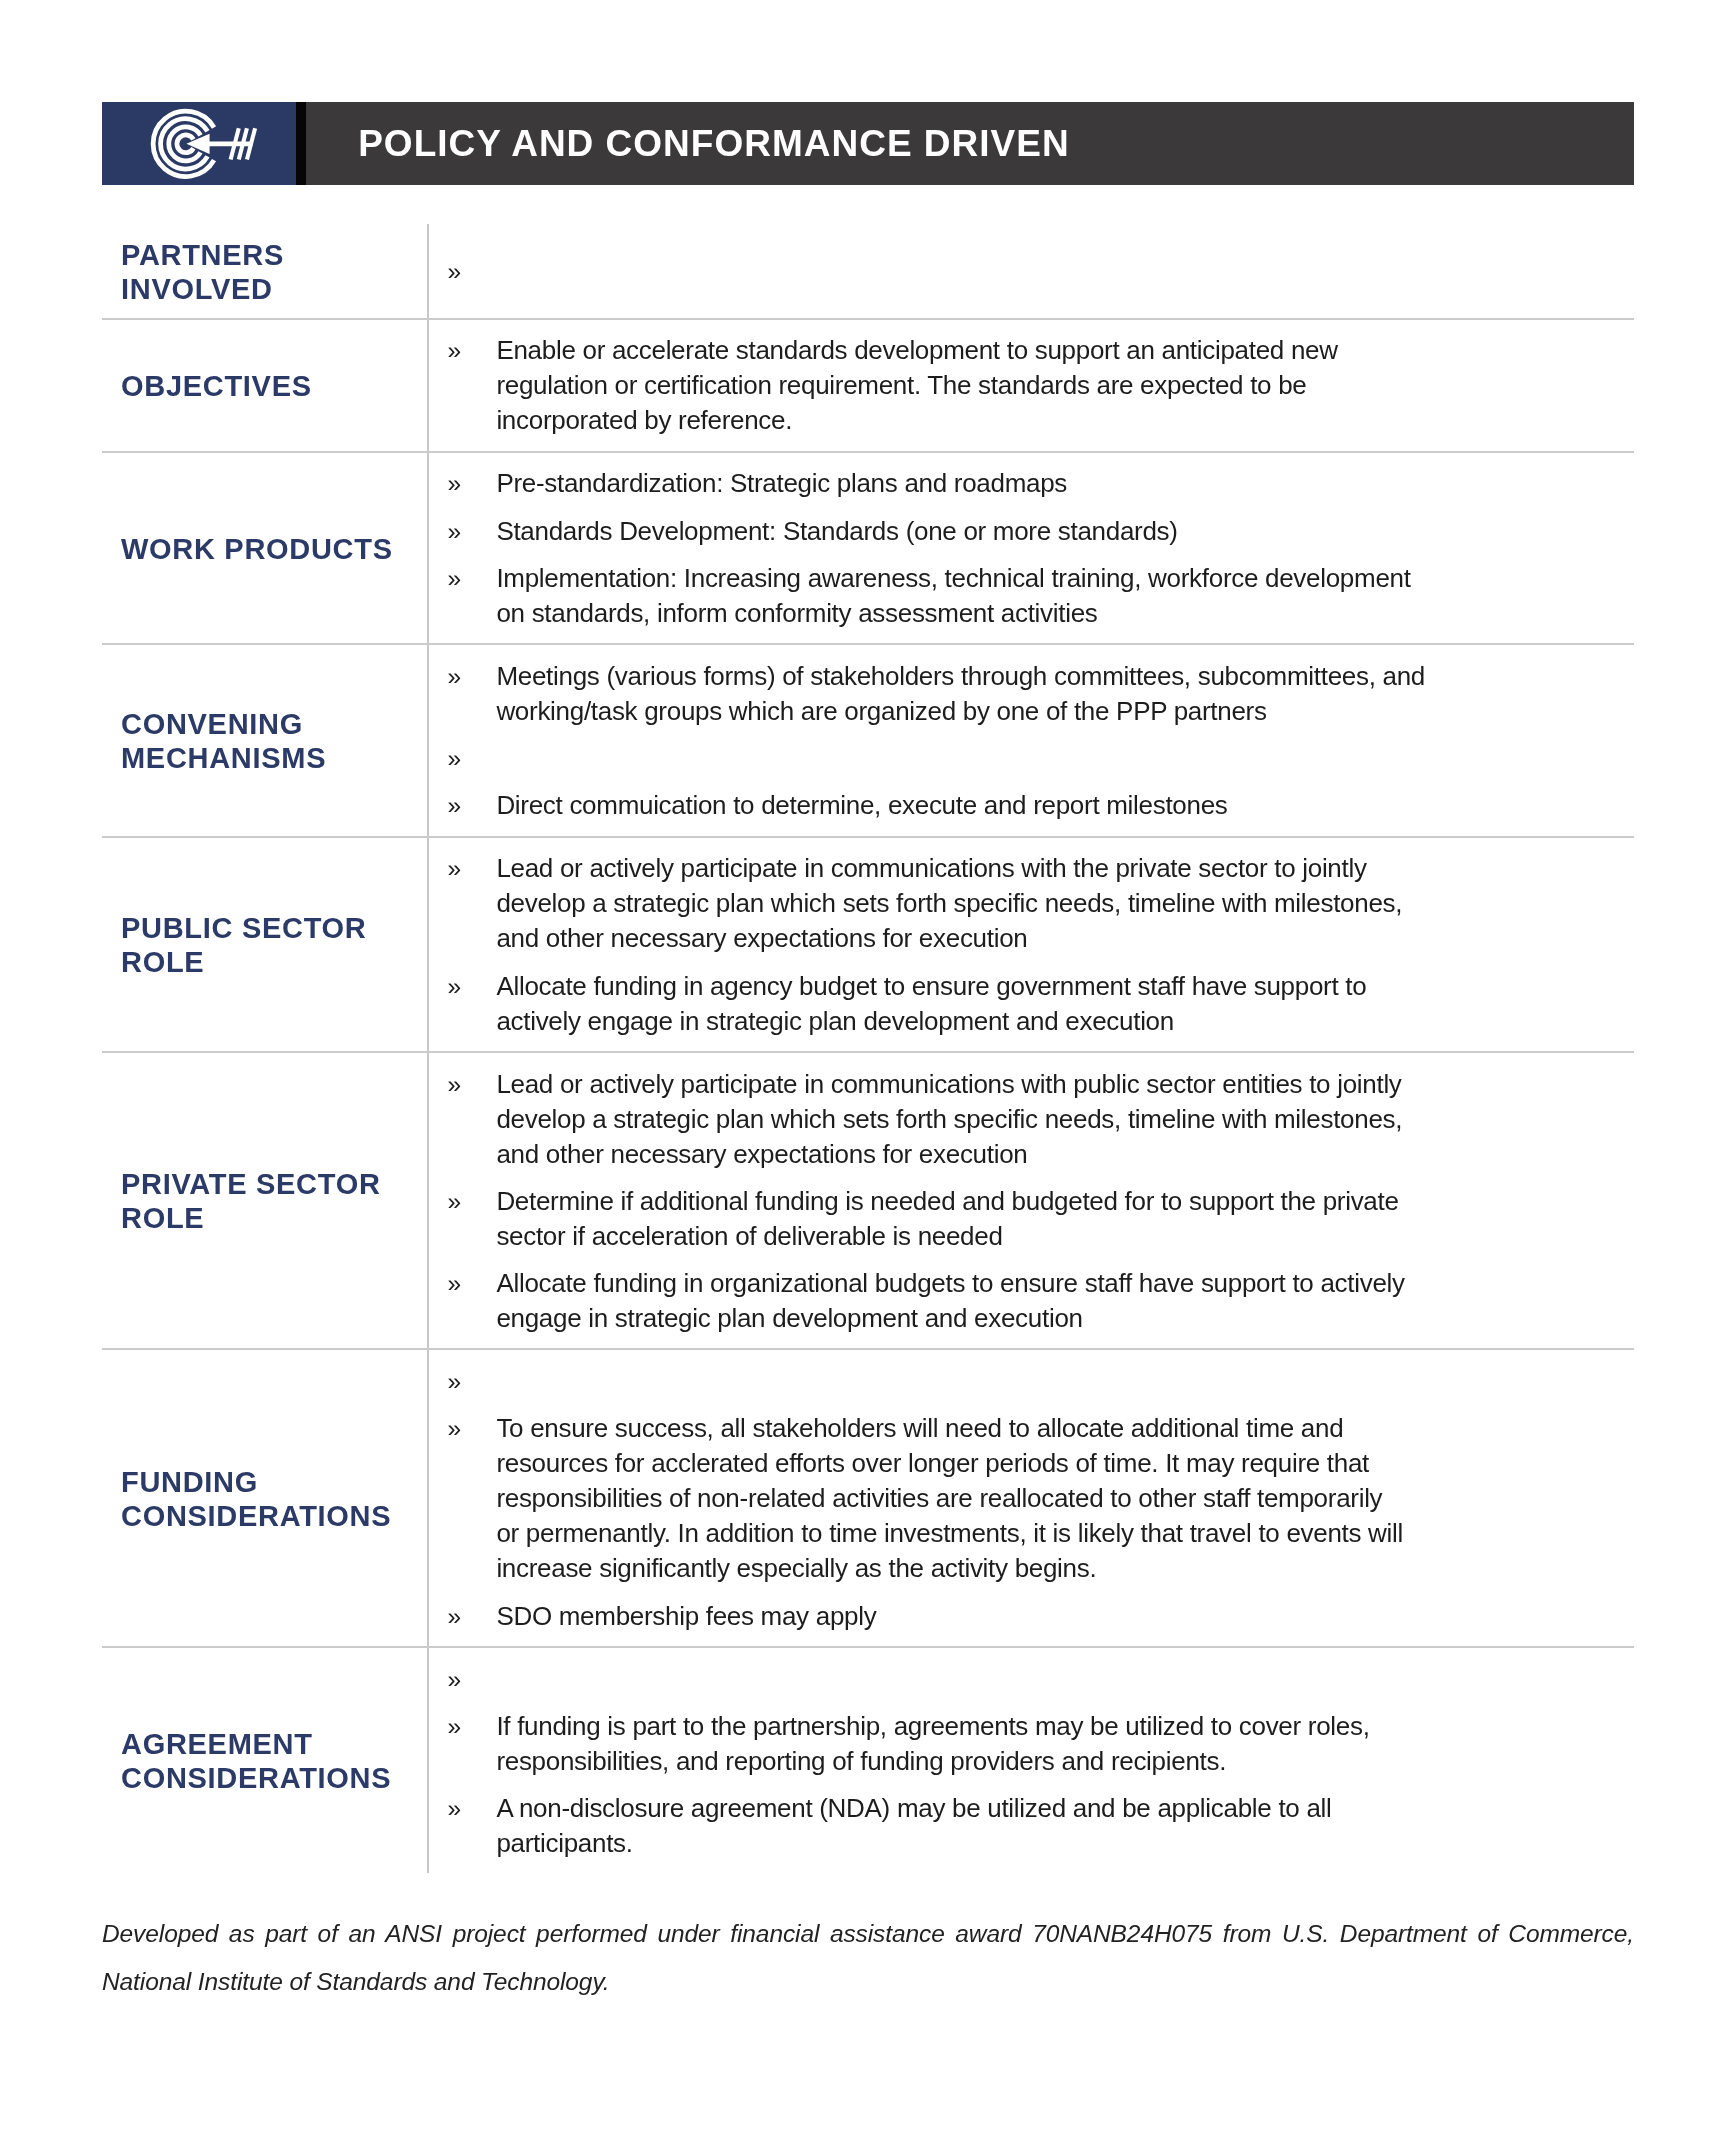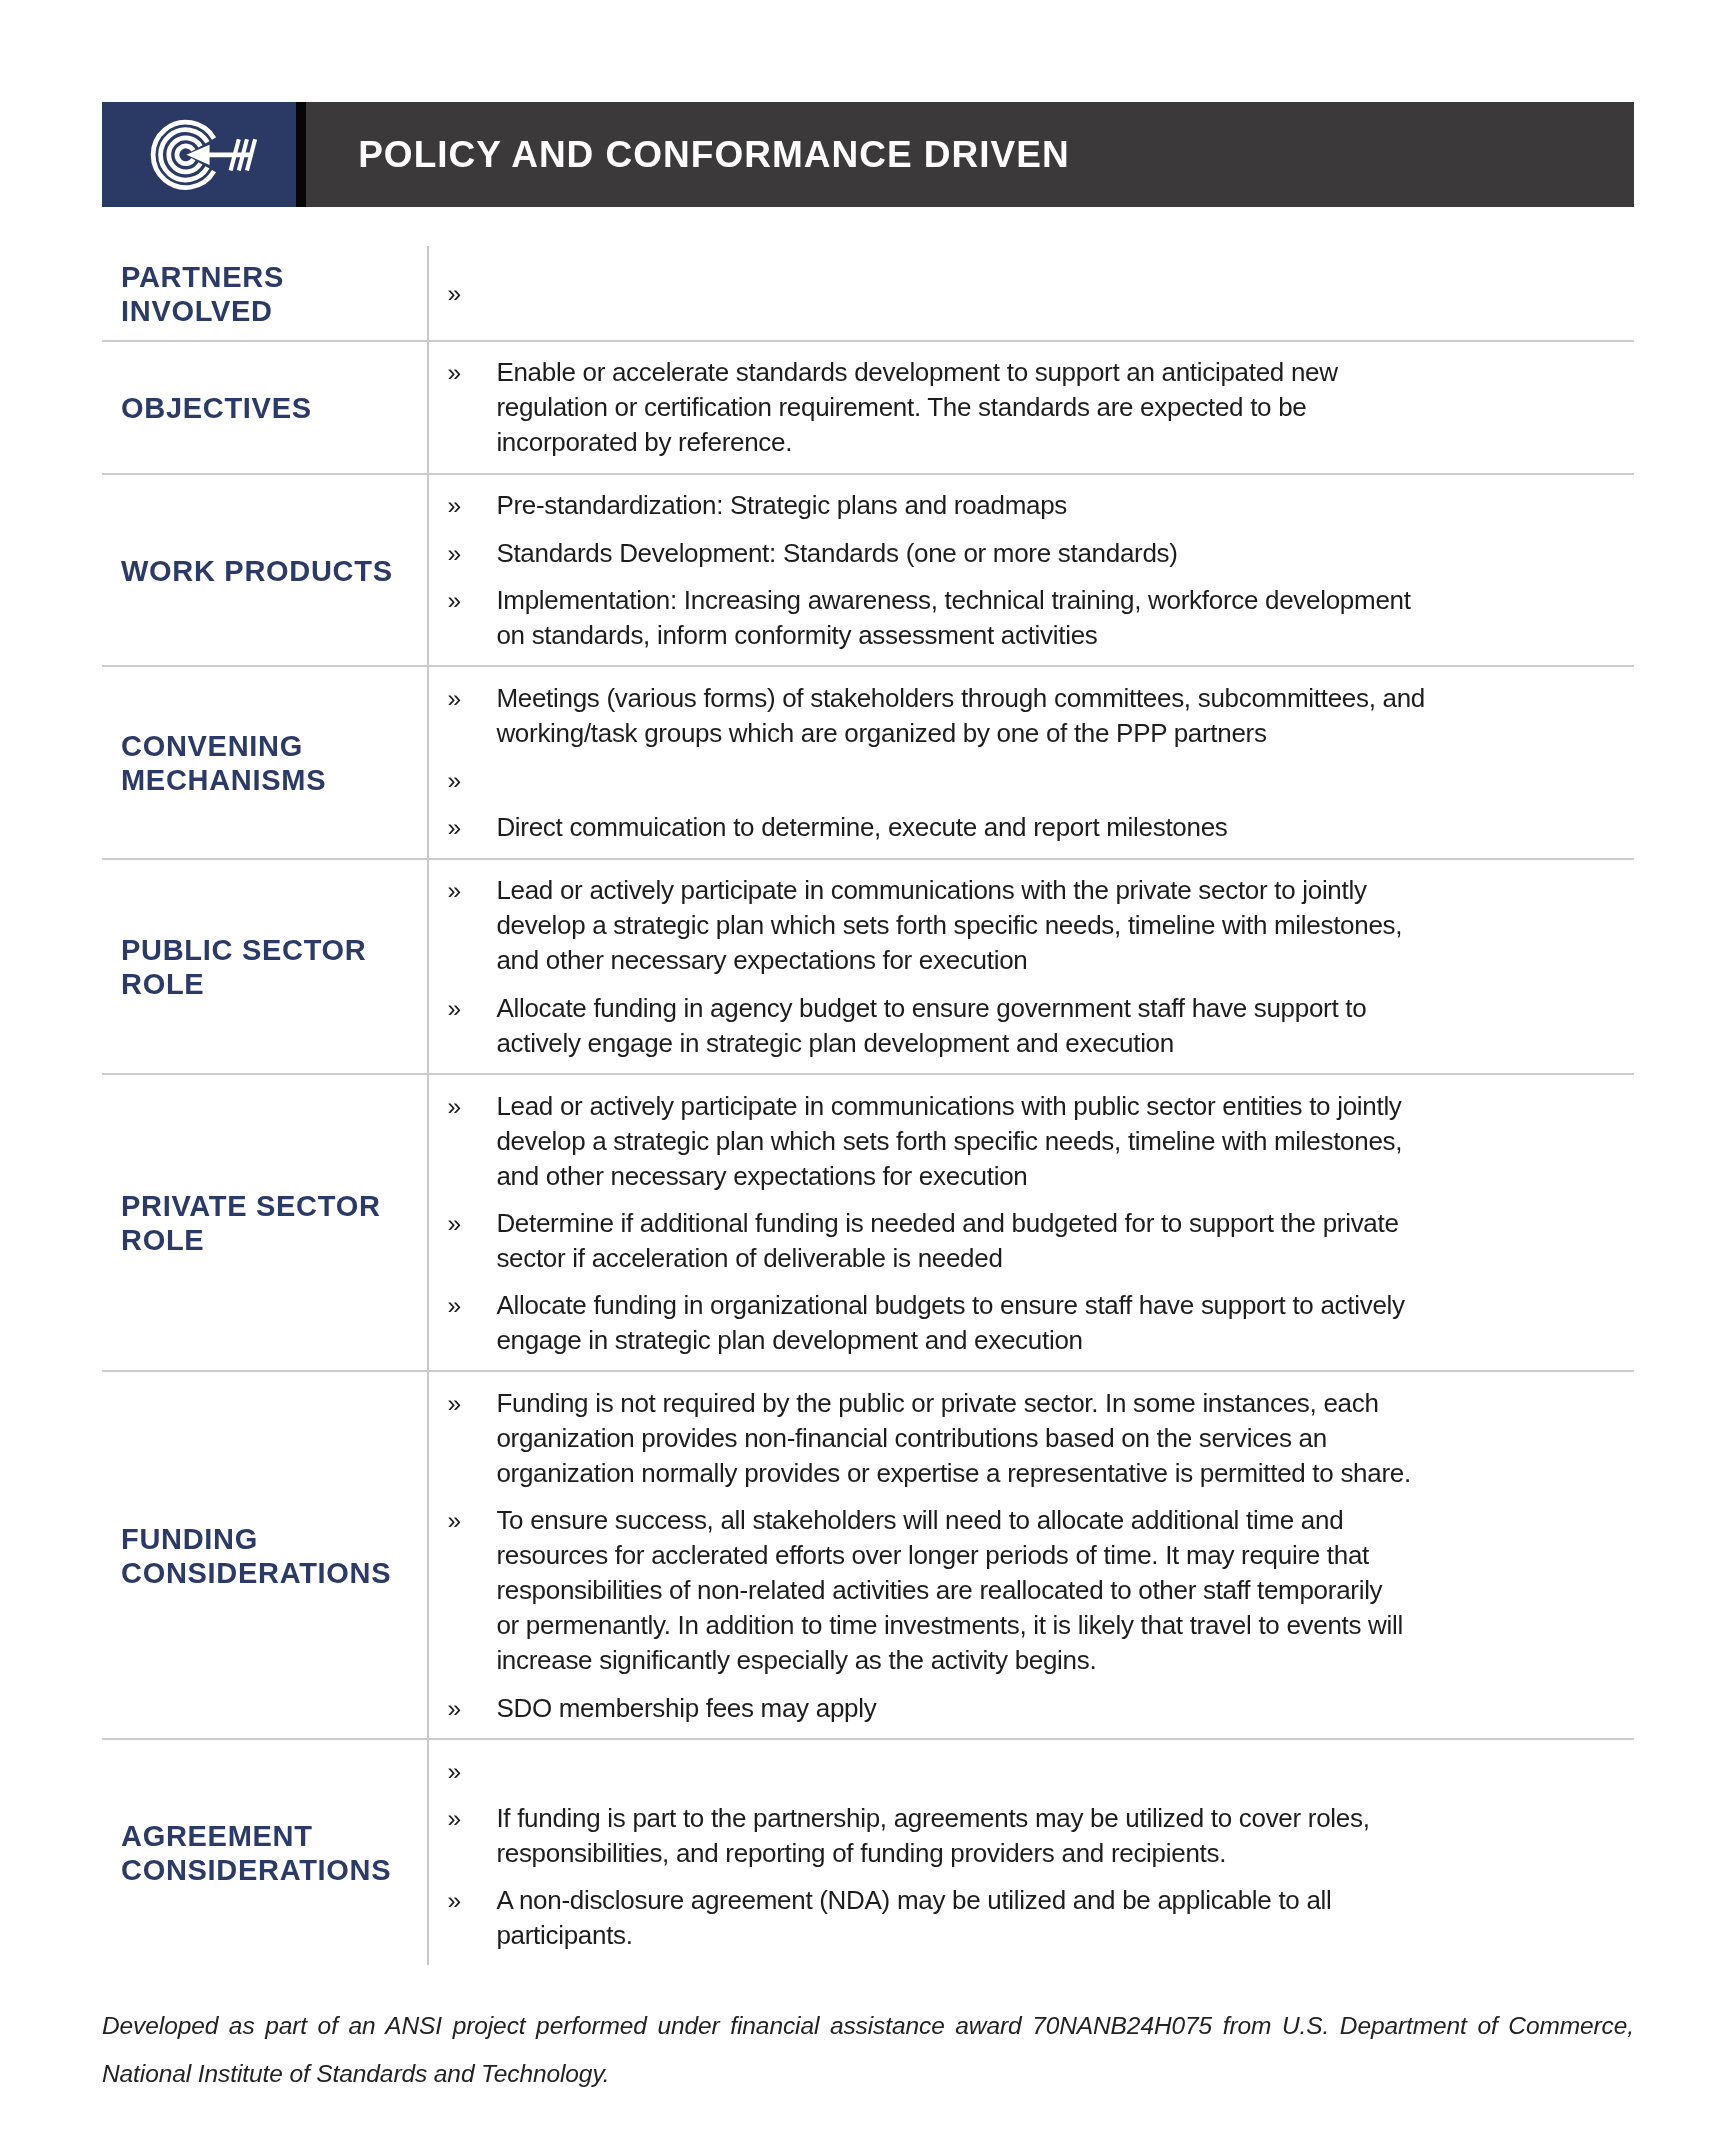--- a/index.html
+++ b/index.html
@@ -4,21 +4,21 @@
 <style>
   html,body{margin:0;padding:0;background:#ffffff;}
   body{
     width:1736px;height:2140px;overflow:hidden;position:relative;
     font-family:"Liberation Sans","DejaVu Sans",sans-serif;
     -webkit-font-smoothing:antialiased;
   }
   .page{padding:102px 102px 0 102px;}
 
   
-  .header{display:flex;height:105px;background:#060607;}
+  .header{display:flex;height:83px;background:#060607;}
   .logo-box{
     flex:0 0 194px;background:#2b3a64;
     display:flex;align-items:center;justify-content:center;
   }
   .logo-box svg{display:block;width:194px;height:85px;}
   .title-bar{
     flex:1;background:#3b3939;color:#ffffff;margin-left:10.2px;
     display:flex;align-items:center;padding-left:52px;
     font-size:37px;font-weight:bold;letter-spacing:1px;
   }
@@ -189,23 +189,20 @@
           </div>
         </div>
     </section>
 
     <section class="row">
       <div class="label-cell">FUNDING
 CONSIDERATIONS</div>
       <div class="content-cell">
           <div class="bullet">
             <span class="marker">»</span>
-            <span class="btext">Funding is not required by the public or private sector. In some instances, each
-organization provides non-financial contributions based on the services an
-organization normally provides or expertise a representative is permitted to share.</span>
           </div>
           <div class="bullet">
             <span class="marker">»</span>
             <span class="btext">To ensure success, all stakeholders will need to allocate additional time and
 resources for acclerated efforts over longer periods of time. It may require that
 responsibilities of non-related activities are reallocated to other staff temporarily
 or permenantly. In addition to time investments, it is likely that travel to events will
 increase significantly especially as the activity begins.</span>
           </div>
           <div class="bullet">

